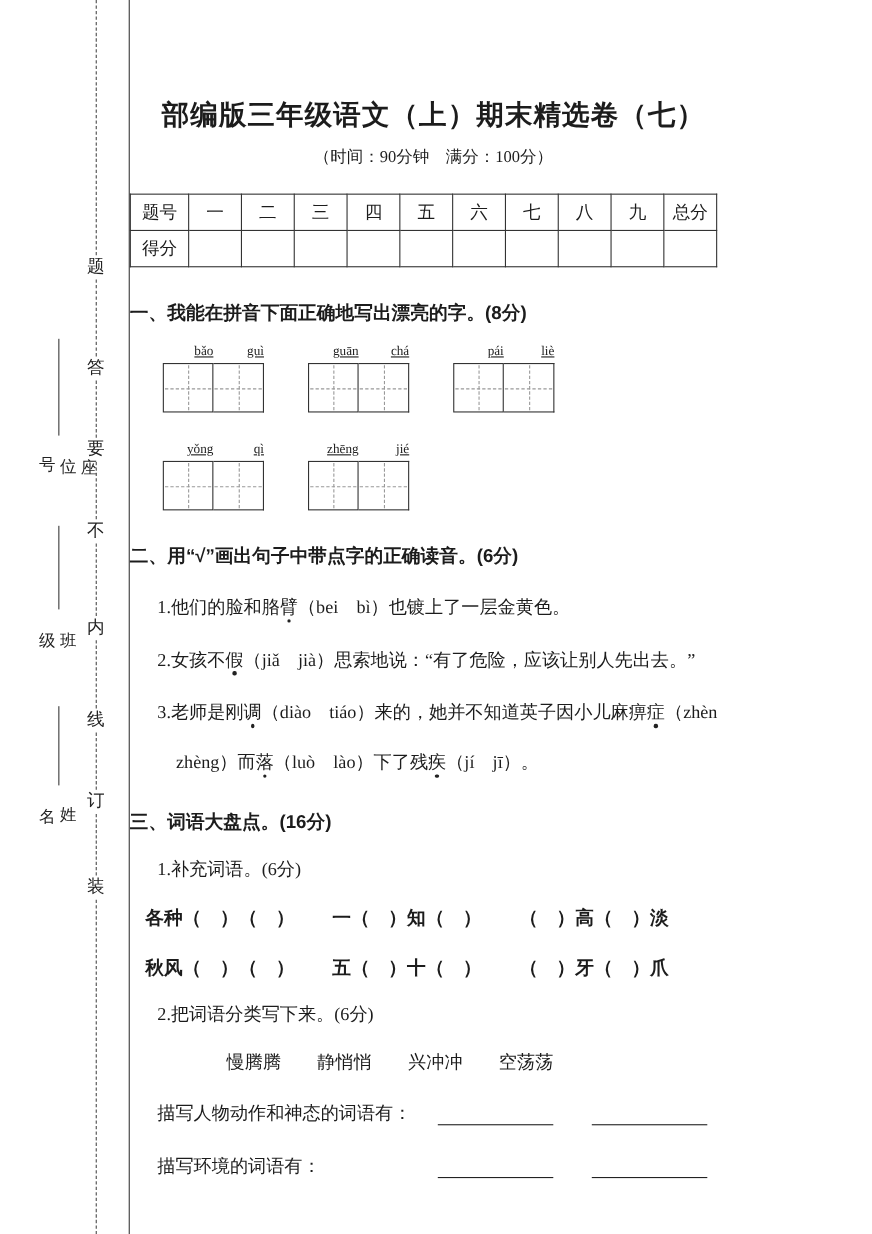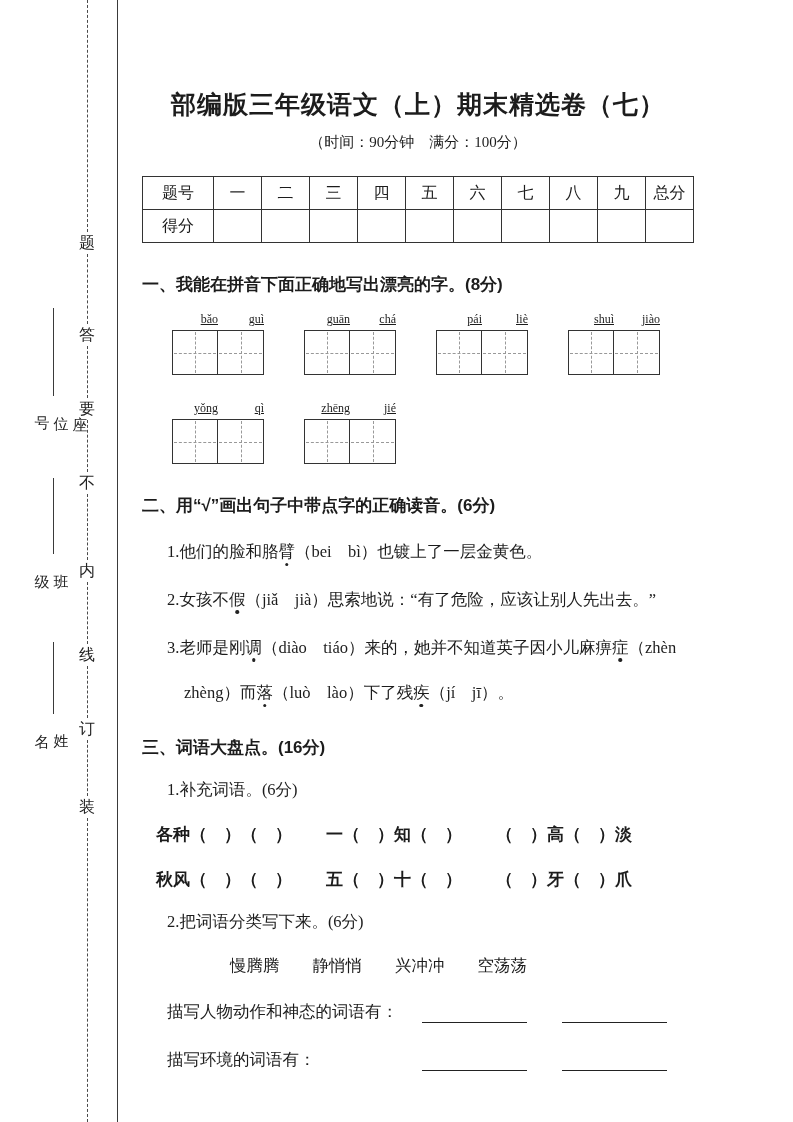--- a/index.html
+++ b/index.html
@@ -40,35 +40,35 @@
 
   .binding-col {
     position: absolute; left: 76px; top: 0; height: 1122px; width: 22px;
     display: flex; flex-direction: column; align-items: center;
   }
   .bdash { width: 0; border-left: 1.5px dashed #4a4a4a; flex: 0 0 auto; }
   .bdash.grow { flex: 1 1 auto; }
   .bchar { font-size: 16px; line-height: 1; padding: 3px 0; color: #222; }
 
   
-  .content { position: absolute; left: 142px; top: 0; width: 552px; }
+  .content { position: absolute; left: 118px; top: 0; width: 552px; }
 
   .page-title {
     margin: 88px 0 0; text-align: center;
     font-family: "Liberation Sans", "DejaVu Sans", sans-serif;
     font-size: 25px; font-weight: bold; letter-spacing: 1px;
   }
   .subtitle { margin-top: 12px; text-align: center; font-size: 15px; }
 
   .score-table { margin-top: 24px; border-collapse: collapse; }
   .score-table td {
     border: 1.2px solid #333; width: 48px; height: 33px;
     text-align: center; font-size: 16px; padding: 0;
   }
-  .score-table td.hd { width: 71px; }
+  .score-table td.hd { width: 53px; }
 
   .sec-heading {
     margin-top: 30px;
     font-family: "Liberation Sans", "DejaVu Sans", sans-serif;
     font-size: 17px; font-weight: bold;
   }
 
   .wrow { display: flex; margin-left: 30px; }
   .wrow.first { margin-top: 16px; }
   .wrow.second { margin-top: 26px; }
@@ -208,30 +208,20 @@
     <div class="wgroup">
       <div class="pys">
         <span>pái</span>
         <span>liè</span>
       </div>
       <div class="cells">
         <div class="gcell"></div>
         <div class="gcell"></div>
       </div>
     </div>
-    <div class="wgroup">
-      <div class="pys">
-        <span>shuì</span>
-        <span>jiào</span>
-      </div>
-      <div class="cells">
-        <div class="gcell"></div>
-        <div class="gcell"></div>
-      </div>
-    </div>
   </div>
 
   <div class="wrow second">
     <div class="wgroup">
       <div class="pys">
         <span>yǒng</span>
         <span>qì</span>
       </div>
       <div class="cells">
         <div class="gcell"></div>

